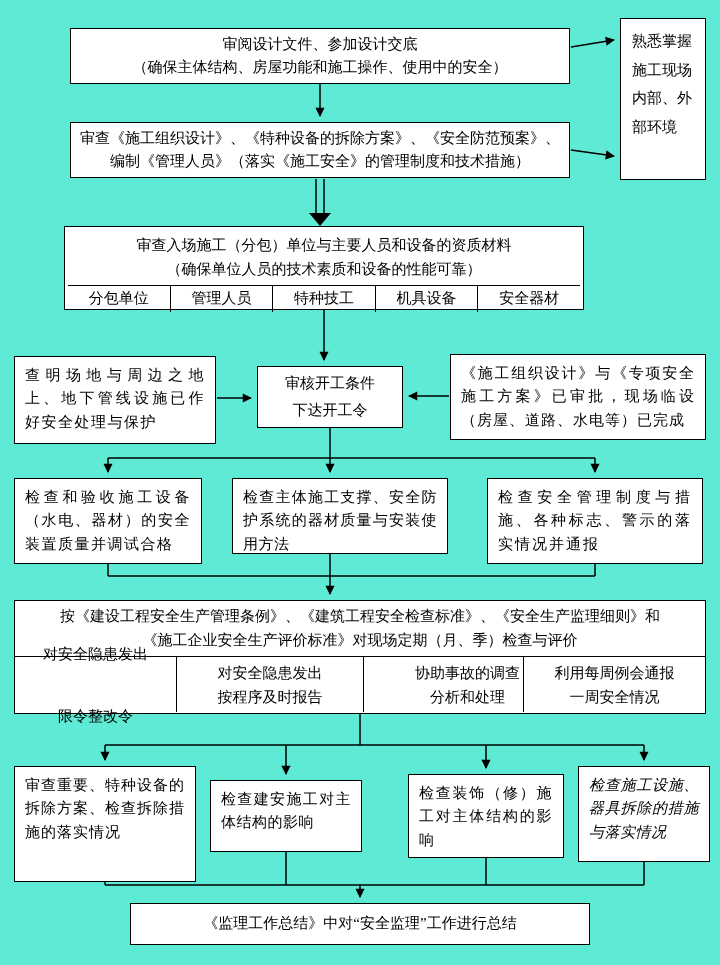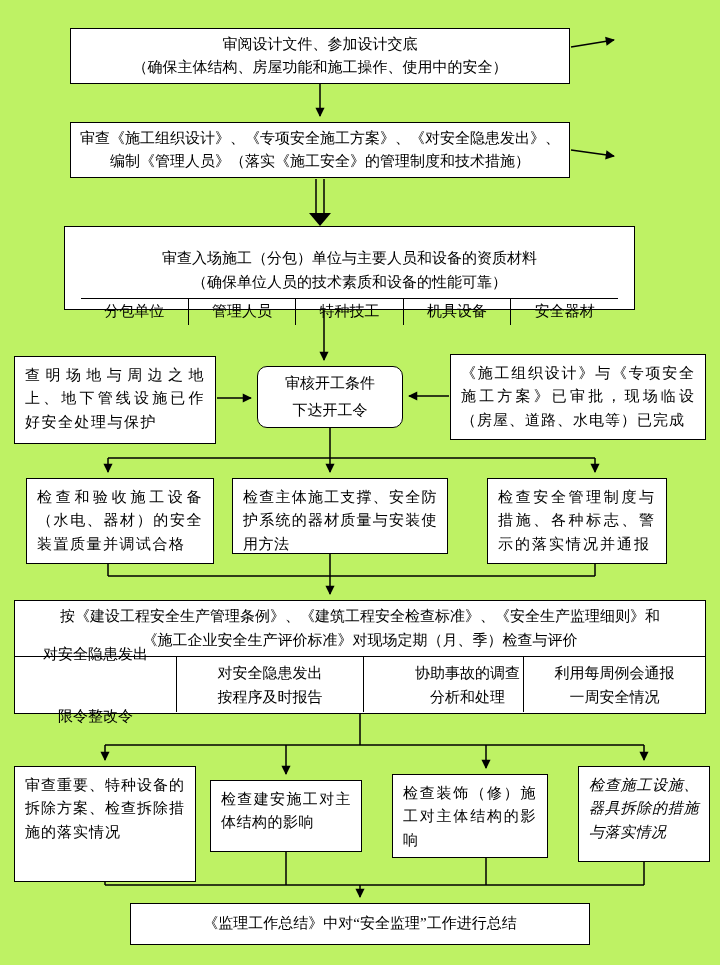--- a/index.html
+++ b/index.html
@@ -1,57 +1,57 @@
 <!DOCTYPE html>
 <html><head>
 <meta charset="utf-8">
 <style>
   * { margin:0; padding:0; box-sizing:border-box; }
   html,body { background:#ffffff; }
   body { font-family:"Liberation Serif","DejaVu Serif",serif; color:#000; }
-  .stage { position:relative; width:720px; height:965px; background:#bef264; overflow:hidden; }
+  .stage { position:relative; width:720px; height:965px; background:#5eead4; overflow:hidden; }
   .connectors { position:absolute; left:0; top:0; width:720px; height:965px; }
 
   .node {
     position:absolute; border:1.5px solid #000; background:#fff;
     font-size:15px; line-height:1.55; text-align:center;
     display:flex; flex-direction:column; align-items:center; justify-content:center;
     padding:2px 8px;
   }
   .jt { display:block; text-align:justify; padding:7px 10px; }
 
   .n-design  { left:70px;  top:28px;  width:500px; height:56px; }
   .n-env     { left:620px; top:18px;  width:86px;  height:162px; display:block; text-align:left; padding:8px 11px; line-height:1.9; }
   .n-plan    { left:70px;  top:122px; width:500px; height:56px; }
 
-  .n-qual    { left:64px;  top:226px; width:571px; height:84px; padding:16px; display:block; }
+  .n-qual    { left:64px;  top:226px; width:520px; height:84px; padding:3px; display:block; }
   .qual-header { height:55px; display:flex; flex-direction:column; align-items:center; justify-content:center; }
   .qual-cells  { display:flex; border-top:1.5px solid #000; height:27px; }
   .qual-cell   { flex:1; display:flex; align-items:center; justify-content:center; border-left:1.5px solid #000; }
   .qual-cell:first-child { border-left:none; }
 
-  .n-start   { left:257px; top:366px; width:146px; height:62px; line-height:1.8;border-radius:10px; }
+  .n-start   { left:257px; top:366px; width:146px; height:62px; line-height:1.8; }
   .n-pipeline{ left:14px;  top:356px; width:202px; height:88px; letter-spacing:1.5px; }
   .n-approval{ left:450px; top:354px; width:256px; height:86px; letter-spacing:1px; }
 
-  .n-chk-a   { left:14px;  top:478px; width:188px; height:86px; letter-spacing:1.5px;margin-left:12px; }
+  .n-chk-a   { left:14px;  top:478px; width:188px; height:86px; letter-spacing:1.5px; }
   .n-chk-b   { left:232px; top:478px; width:216px; height:76px; letter-spacing:0.5px; }
-  .n-chk-c   { left:487px; top:478px; width:180px; height:86px; letter-spacing:2px; }
+  .n-chk-c   { left:487px; top:478px; width:216px; height:86px; letter-spacing:2px; }
 
   .n-big     { left:14px;  top:600px; width:692px; height:114px; padding:0; display:block; }
   .big-header{ height:55px; display:flex; flex-direction:column; align-items:center; justify-content:center;text-align:center; }
   .big-cells { display:flex; border-top:1.5px solid #000; height:56px; }
   .big-cell  { display:flex; flex-direction:column; align-items:center; justify-content:center;
                border-left:1.5px solid #000; line-height:1.6; }
   .big-cell:first-child { border-left:none;gap:38px; }
   .bc1{ width:161px; } .bc2{ width:187px; } .bc3{ width:160px;padding-left:48px; } .bc4{ flex:1; }
 
   .n-d1 { left:14px;  top:766px; width:182px; height:116px; letter-spacing:1px; }
   .n-d2 { left:210px; top:780px; width:152px; height:72px; letter-spacing:0.5px; }
-  .n-d3 { left:392px; top:774px; width:156px; height:84px; letter-spacing:1.5px; }
+  .n-d3 { left:408px; top:774px; width:156px; height:84px; letter-spacing:1.5px; }
   .n-d4 { left:578px; top:766px; width:132px; height:96px; letter-spacing:0.5px;font-style:italic; }
 
   .n-final  { left:130px; top:903px; width:460px; height:42px; }
 </style>
 </head>
 <body>
 
 <div class="stage">
 
   <svg class="connectors" viewBox="0 0 720 965" xmlns="http://www.w3.org/2000/svg">
@@ -103,23 +103,26 @@
       <line x1="360" y1="885" x2="360" y2="897" marker-end="url(#arr)"></line>
     </g>
     <polygon points="309,213 331,213 320,226" fill="#000" stroke="none"></polygon>
   </svg>
 
   <div class="node n-design">
     <div>审阅设计文件、参加设计交底</div>
     <div>（确保主体结构、房屋功能和施工操作、使用中的安全）</div>
   </div>
 
+  <div class="node n-env">
+    <span>熟悉掌握施工现场内部、外部环境</span>
+  </div>
 
   <div class="node n-plan">
-    <div>审查《施工组织设计》、《专项安全施工方案》、《对安全隐患发出》、</div>
+    <div>审查《施工组织设计》、《特种设备的拆除方案》、《安全防范预案》、</div>
     <div>编制《管理人员》（落实《施工安全》的管理制度和技术措施）</div>
   </div>
 
   <div class="node n-qual">
     <div class="qual-header">
       <div>审查入场施工（分包）单位与主要人员和设备的资质材料</div>
       <div>（确保单位人员的技术素质和设备的性能可靠）</div>
     </div>
     <div class="qual-cells">
       <div class="qual-cell">分包单位</div>

